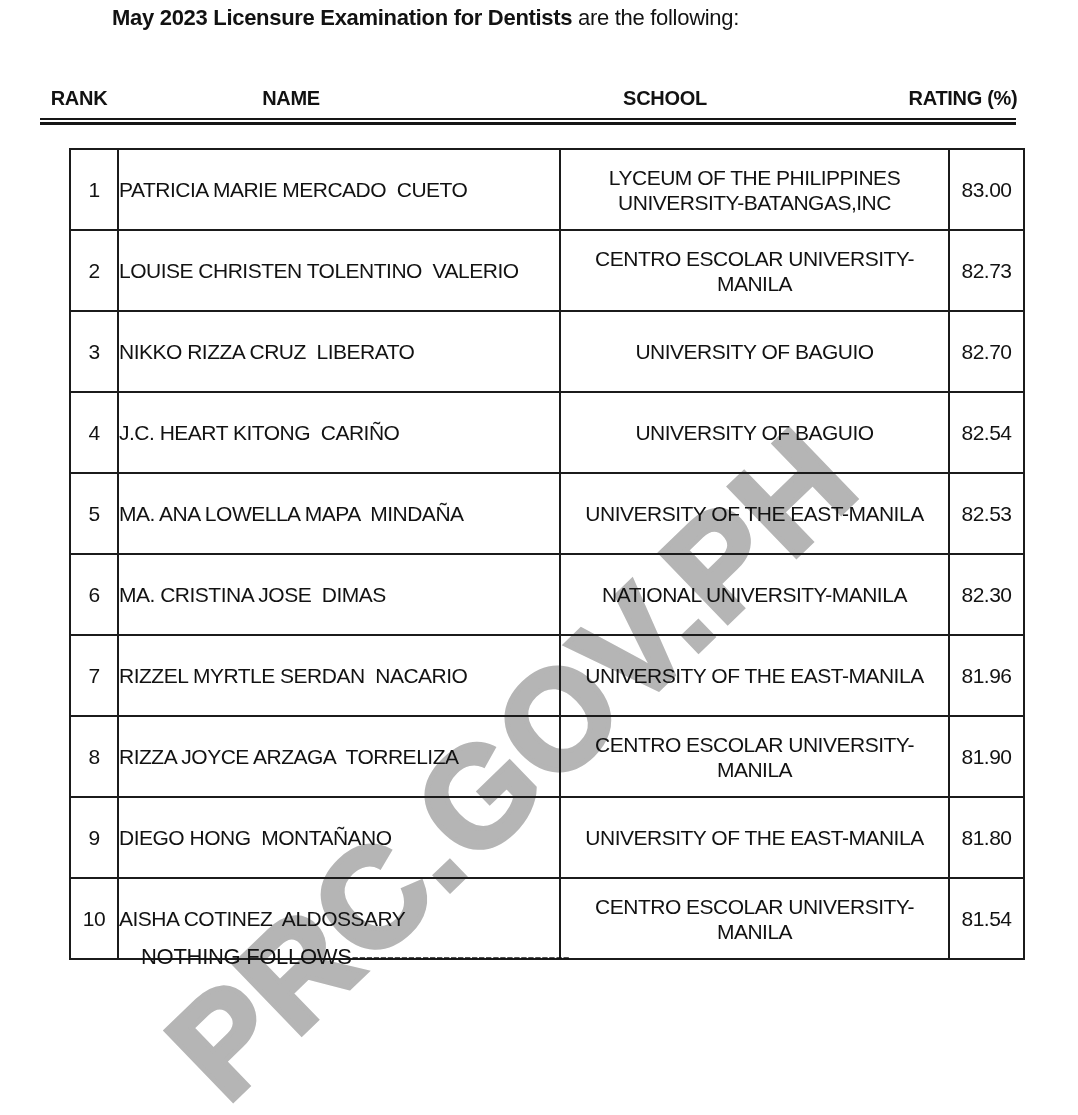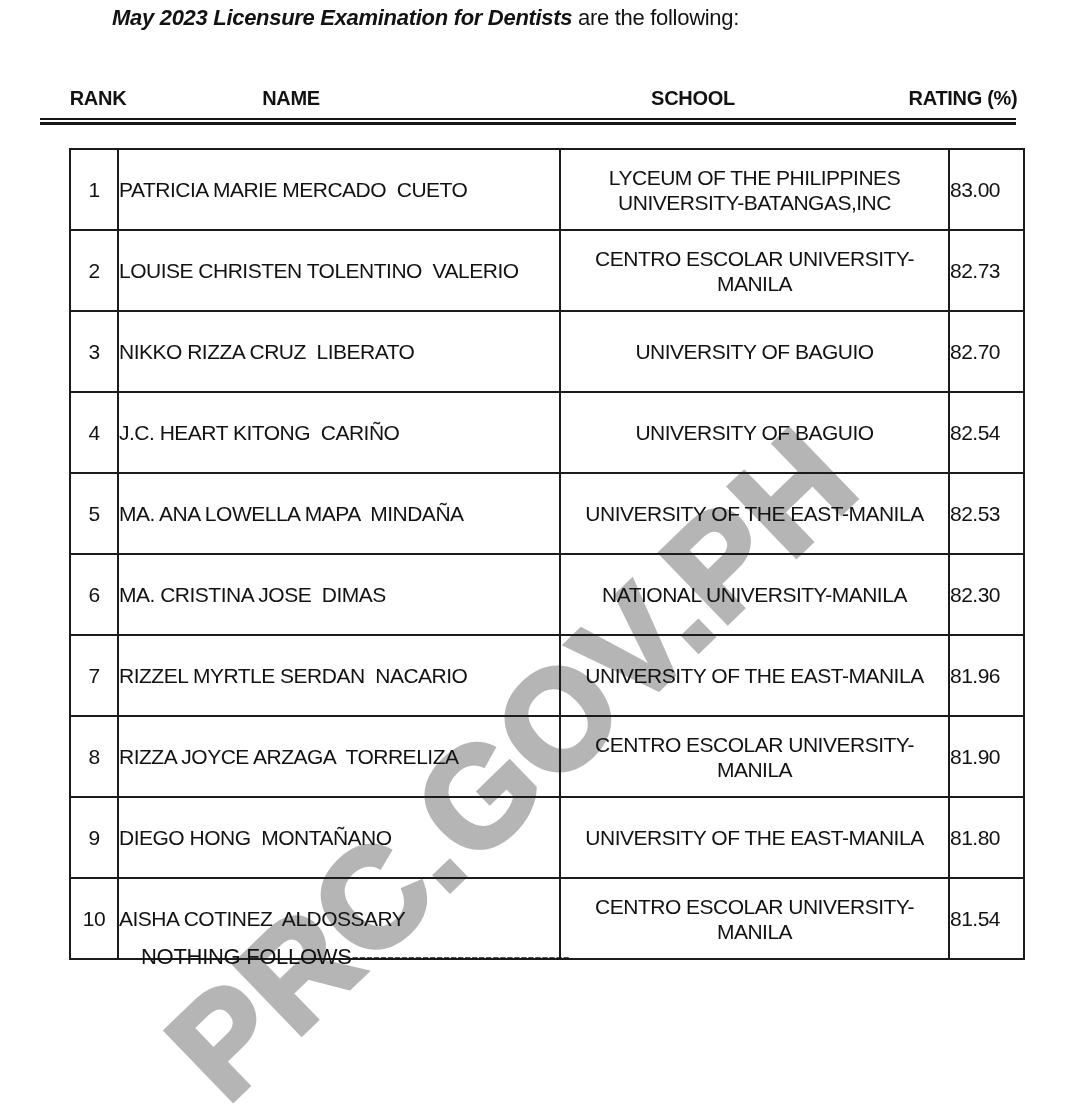--- a/index.html
+++ b/index.html
@@ -14,44 +14,44 @@
     font-weight:bold; font-size:140px; line-height:1;
     letter-spacing:2px; white-space:nowrap;
     color:#b5b5b5; -webkit-text-stroke:5px #b5b5b5;
     transform-origin:0 116px; transform:rotate(-44deg);
   }
 
   
   .intro { position:absolute; left:112px; top:5px; width:856px;
            font-size:22px; line-height:25px; letter-spacing:-0.3px; }
   .intro .l1 { text-align:justify; text-align-last:justify; text-indent:68px; }
-  .intro .l2 b { letter-spacing:-0.3px;font-style:italic; }
+  .intro .l2 b { letter-spacing:-0.3px; }
 
   
   .col-head { position:absolute; top:87px; transform:translateX(-50%);
               font-weight:bold; font-size:20px; letter-spacing:-0.3px; white-space:nowrap; }
-  .h-rank   { left:98px;  }
+  .h-rank   { left:79px;  }
   .h-name   { left:291px; }
-  .h-school { left:693px; }
+  .h-school { left:665px; }
   .h-rating { left:951px;margin-left:12px; }
 
   .head-rule { position:absolute; left:40px; top:118px; width:976px; height:7px;
                box-sizing:border-box;
                border-top:2px solid #161616; border-bottom:3px solid #161616; }
 
   
   .tbl { position:absolute; left:69px; top:148px; width:946px;
          border-collapse:collapse; table-layout:fixed;
          font-size:21px; letter-spacing:-0.5px; }
   .tbl td { border:2px solid #1b1b1b; height:79px; padding:0;
             vertical-align:middle; background:transparent; }
   .c-rank   { width:46px;  text-align:center; }
   .c-name   { width:440px; padding-left:10px; white-space:pre-wrap;margin-left:36px; }
   .c-school { width:387px; padding:0 20px 0 9px; line-height:25px;text-align:center; }
-  .c-rating { width:73px;  }
+  .c-rating { width:73px;  text-align:center; }
 
   .note { position:absolute; left:117px; top:944px; font-size:22px;
           letter-spacing:-0.3px; white-space:nowrap;margin-left:24px; }
 </style>
 </head>
 <body>
 
 <div class="page">
 
   <div class="watermark" style="color: rgb(181, 181, 181); -webkit-text-stroke: 5px rgb(181, 181, 181);">PRC.GOV.PH</div>

